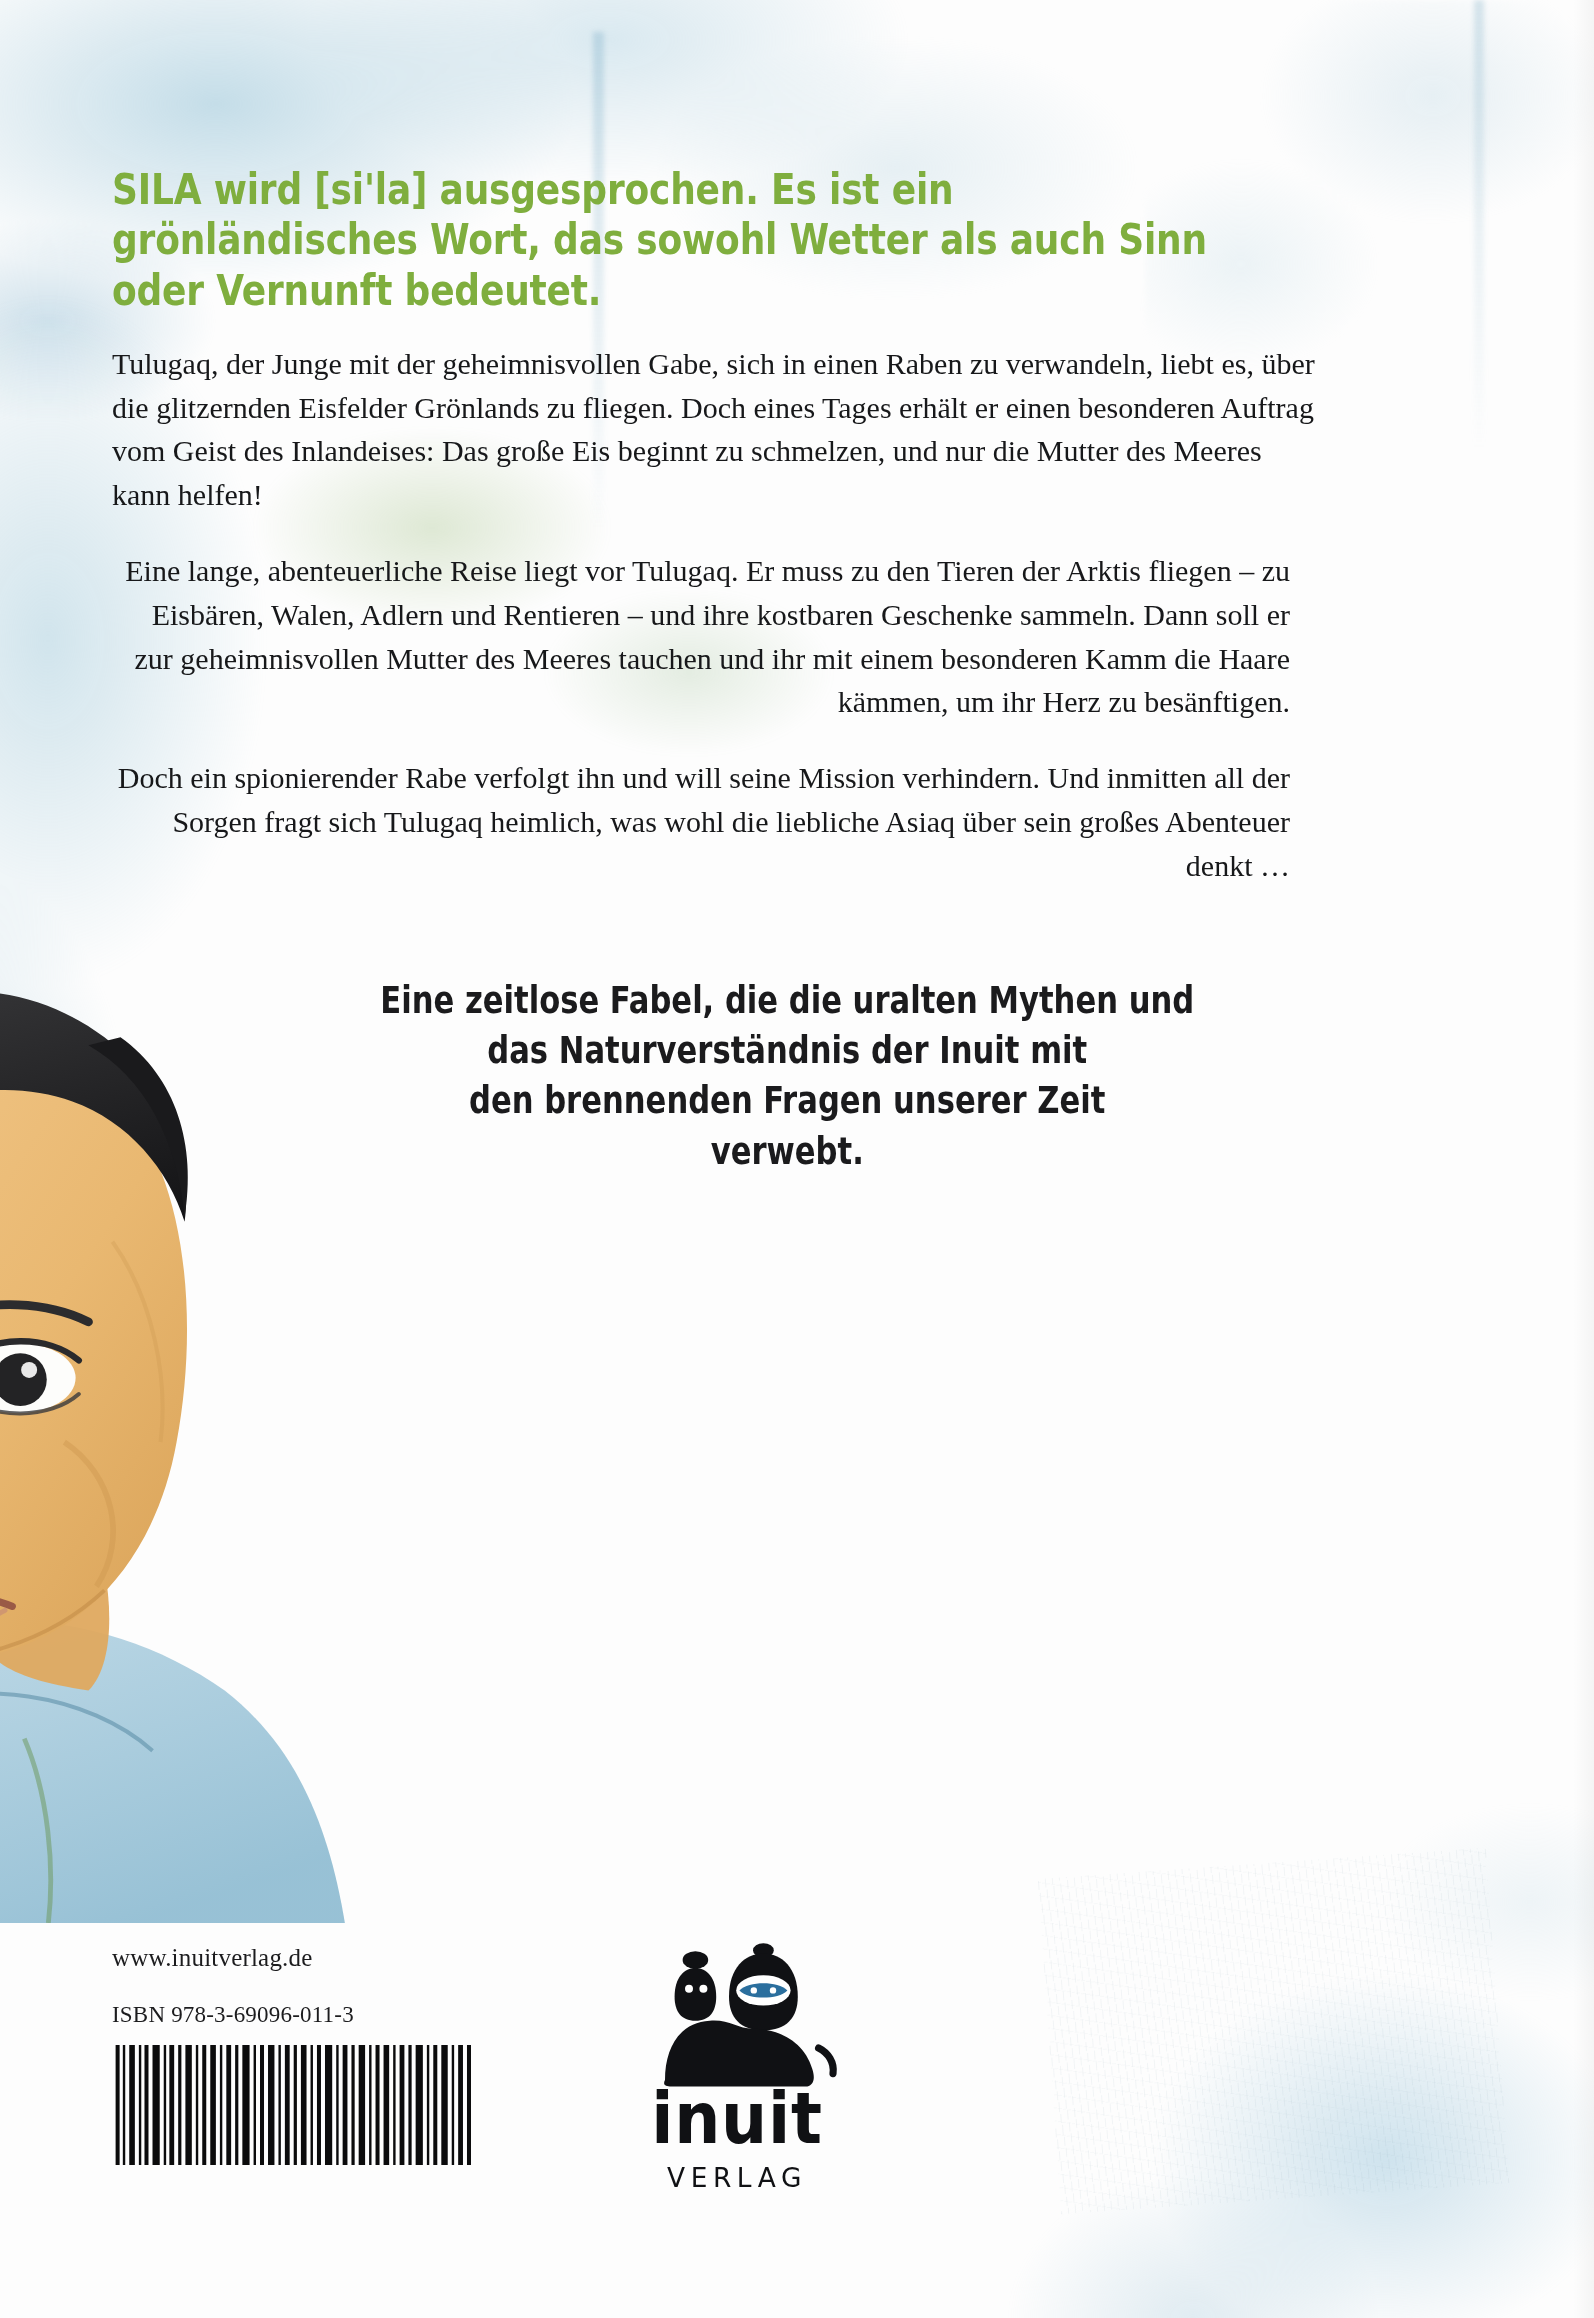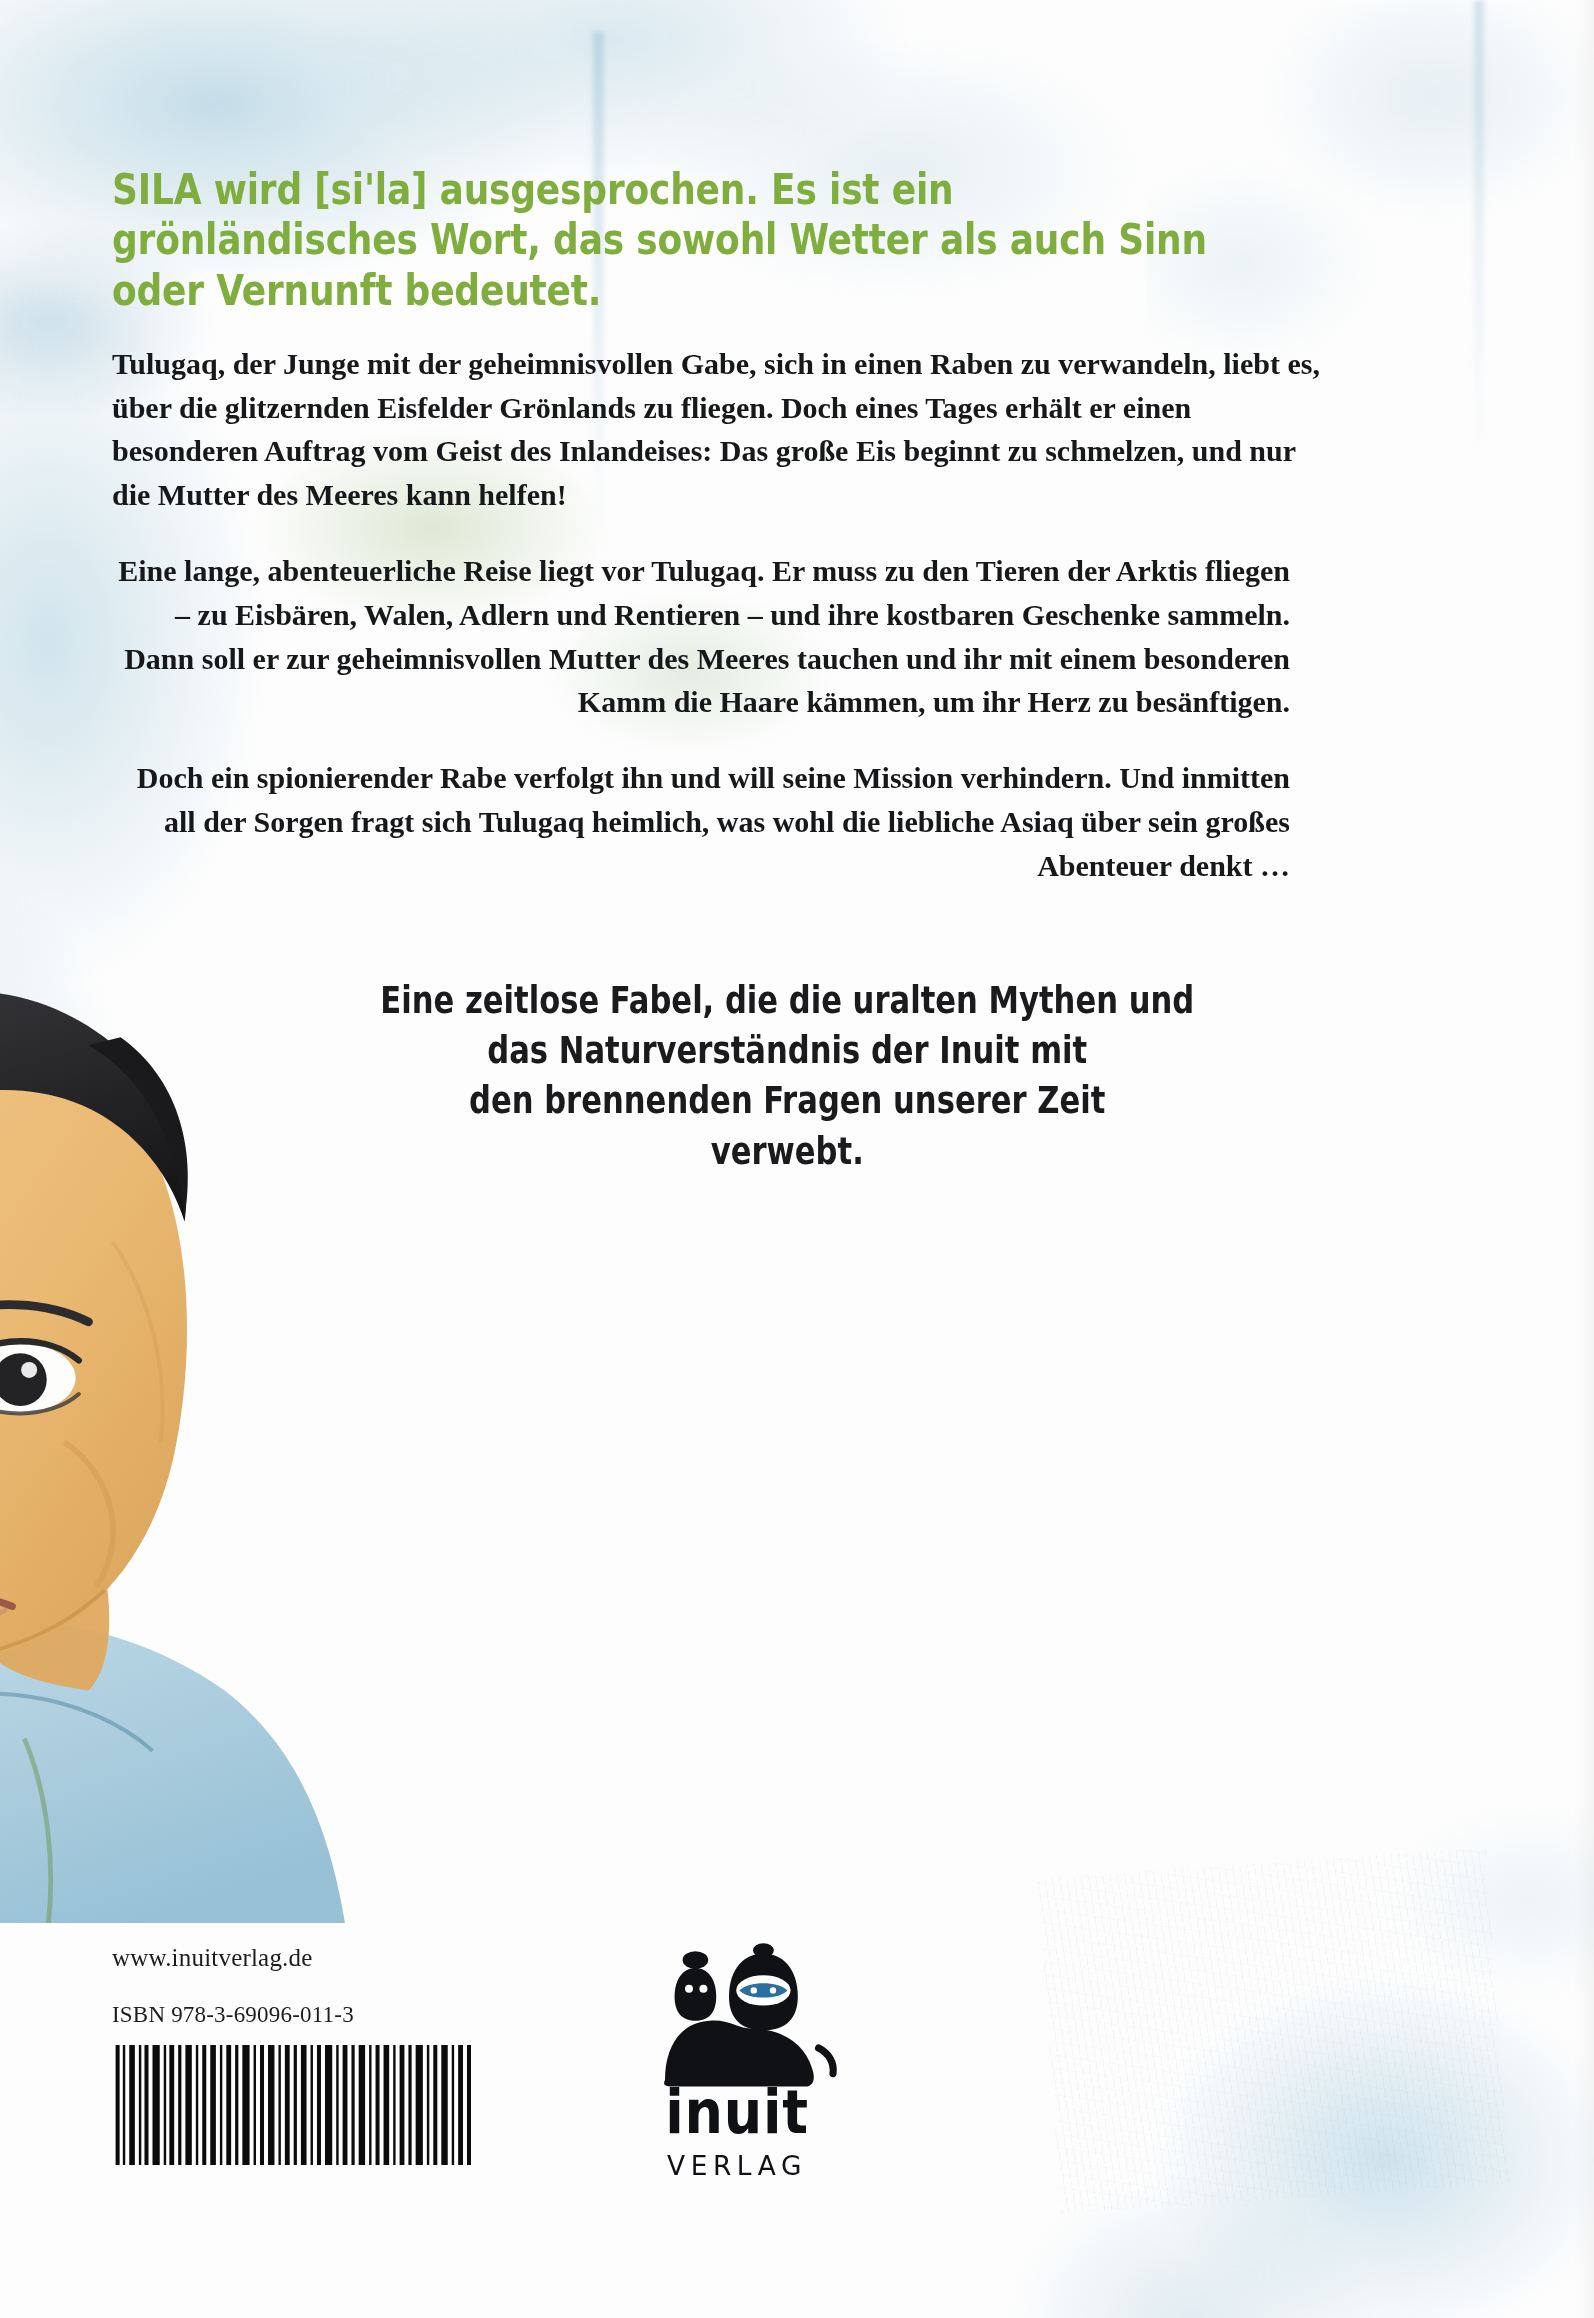--- a/index.html
+++ b/index.html
@@ -120,21 +120,20 @@
     margin: 0 0 27px 0;
     max-width: 1250px;
   }
 
   .body-block {
     font-family: "Liberation Serif", serif;
     font-size: 30px;
     line-height: 1.46;
     color: #17181a;
     margin: 0 0 35px 0;
-    font-weight: bold;
   }
   .body-block p { margin: 0 0 32px 0; }
   .body-block p:last-child { margin-bottom: 16px; }
 
   .para-left { text-align: left; max-width: 1210px; }
   .para-right { text-align: right; max-width: 1178px; margin-left: 32px; }
 
   .tagline {
     font-family: "DejaVu Sans", sans-serif;
     font-weight: 700;
@@ -191,21 +190,21 @@
     top: -8px;
     width: 256px;
     height: 264px;
     text-align: center;
   }
   .logo-mark { width: 208px; height: 160px; margin: 0 auto; display: block; }
   .logo-word {
     font-family: "DejaVu Sans", sans-serif;
     font-weight: 700;
     font-stretch: condensed;
-    font-size: 60px;
+    font-size: 72px;
     line-height: 1;
     color: #101114;
     letter-spacing: 0.8px;
     margin-top: -6.4px;
   }
   .logo-sub {
     font-family: "DejaVu Sans", sans-serif;
     font-weight: 400;
     font-size: 26.4px;
     letter-spacing: 5.6px;

